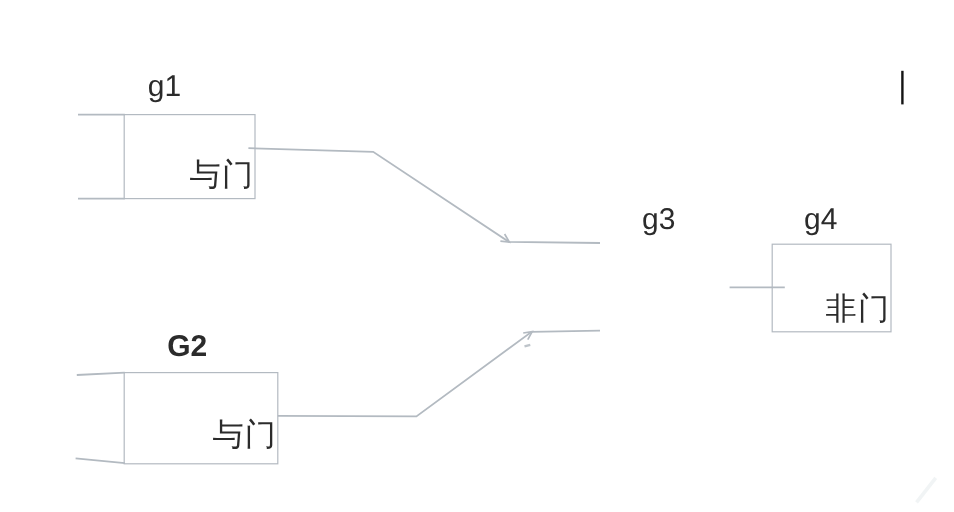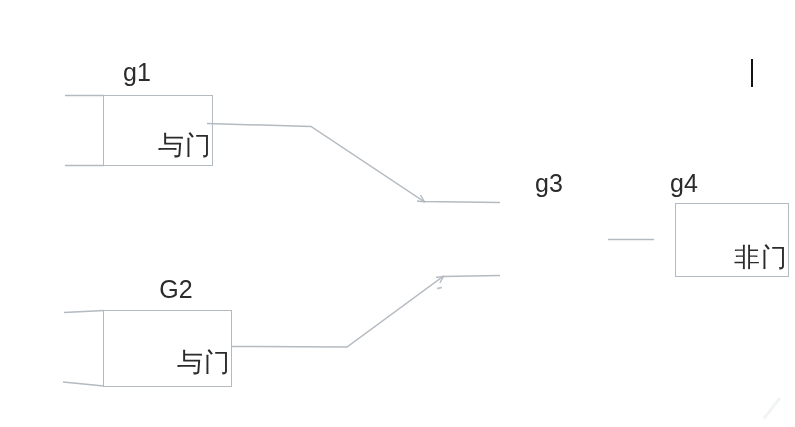--- a/index.html
+++ b/index.html
@@ -103,25 +103,25 @@
   </svg>
 
   <div class="gate" style="left:103px;top:95px;width:110px;height:71px;">
     <span class="gate-type" style="padding-bottom:7px;">与门</span>
   </div>
   <div class="gate-name" style="left:137px;top:59px;">g1</div>
 
   <div class="gate" style="left:103px;top:310px;width:129px;height:77px;">
     <span class="gate-type" style="padding-bottom:11px;">与门</span>
   </div>
-  <div class="gate-name" style="left:176px;top:276px;">G2</div>
+  <div class="gate-name" style="left:156px;top:276px;font-weight:bold;">G2</div>
 
   <div class="gate-name" style="left:549px;top:170px;">g3</div>
 
-  <div class="gate" style="left:643px;top:203px;width:114px;height:74px;margin-left:32px;">
+  <div class="gate" style="left:643px;top:203px;width:100px;height:74px;">
     <span class="gate-type" style="padding-bottom:6px;">非门</span>
   </div>
   <div class="gate-name" style="left:684px;top:170px;">g4</div>
 
   <div class="cursor-tick"></div>
   <div class="stray-mark"></div>
   <div class="corner-smudge"></div>
 
 </div>
 

